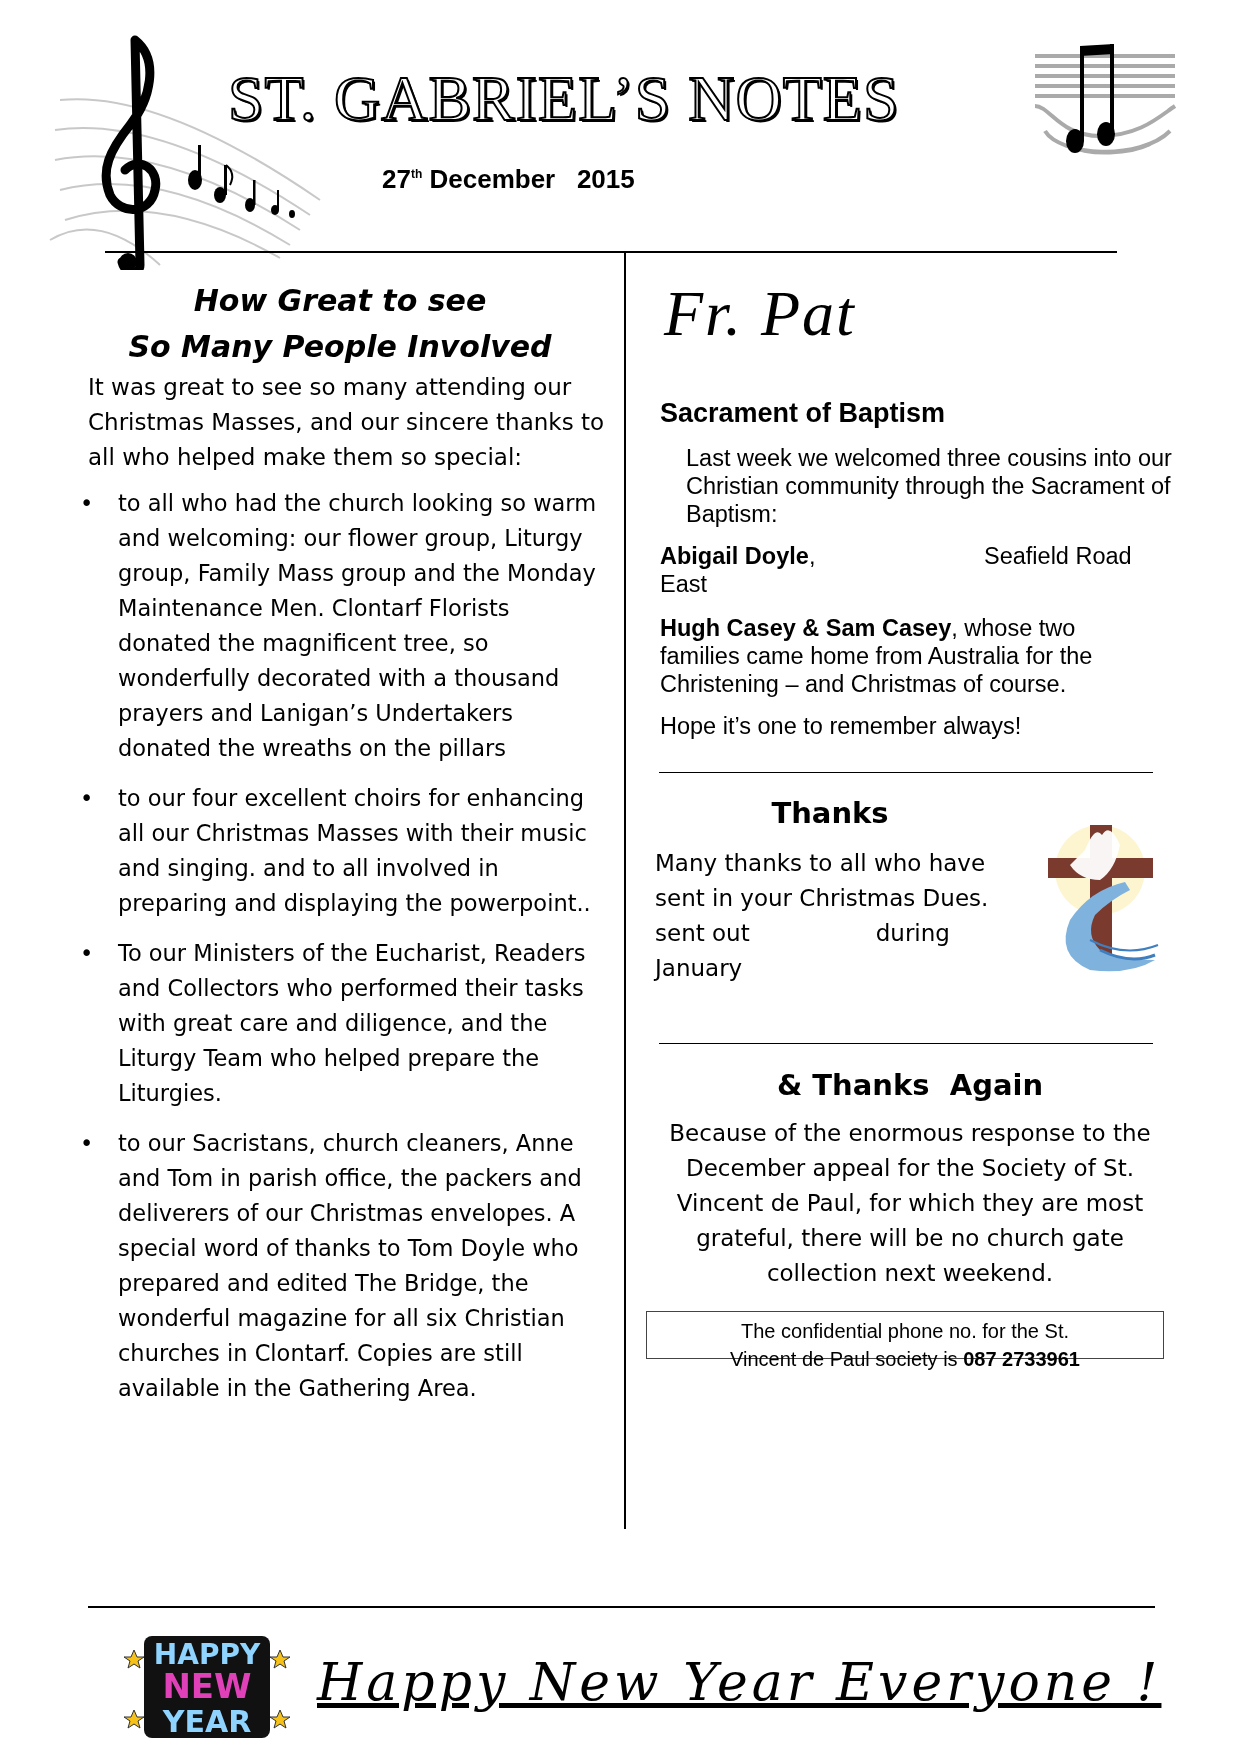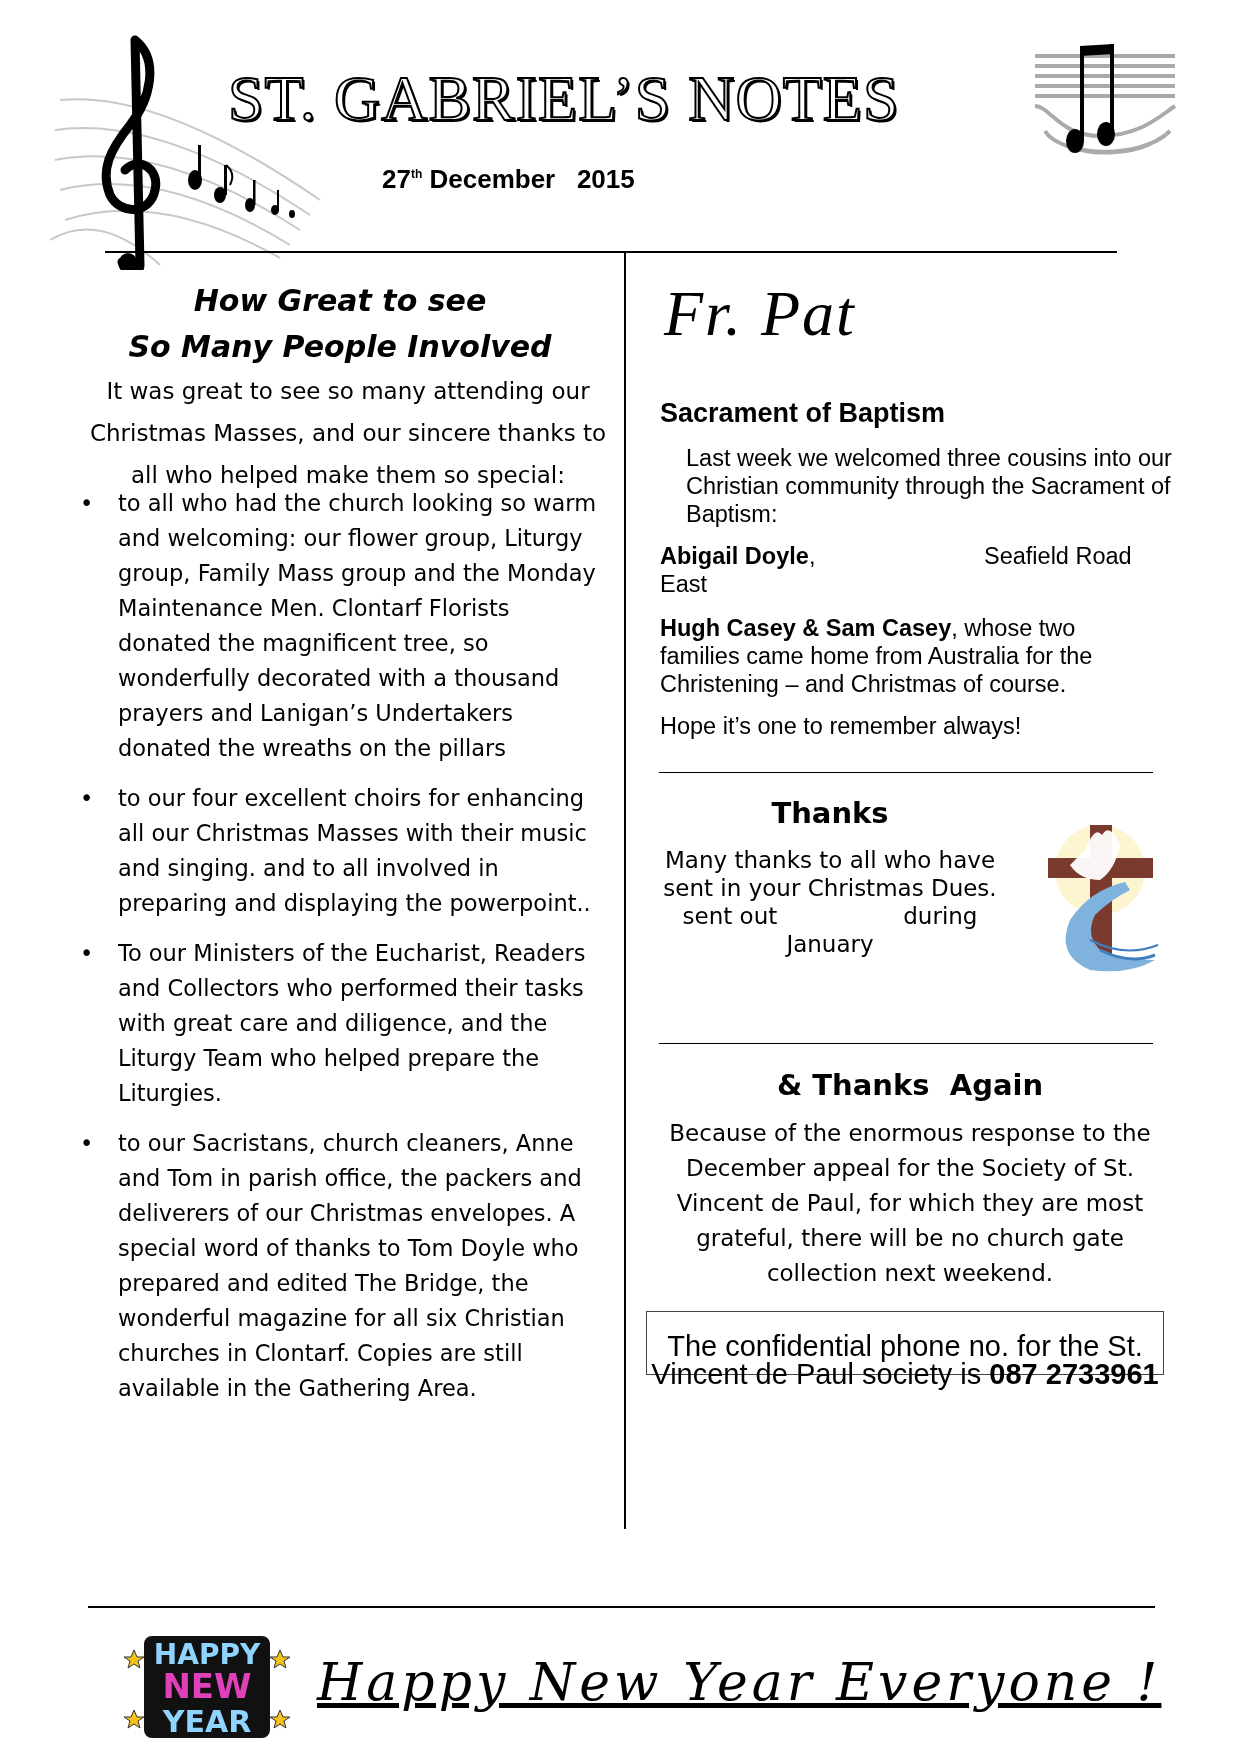--- a/index.html
+++ b/index.html
@@ -14,45 +14,45 @@
            -webkit-text-stroke:2px #000; text-shadow:2px 2px 0 #000; }
   #date { left:382px; top:164px; font-size:26px; font-weight:bold; white-space:nowrap; }
   #date sup { font-size:12px; }
   #rule-top { left:105px; top:251px; width:1012px; height:0; border-top:2px solid #000; }
   #col-divider { left:624px; top:253px; width:0; height:1276px; border-left:2px solid #000; }
   #rule-bottom { left:88px; top:1606px; width:1067px; height:0; border-top:2px solid #000; }
 
   
   #left-heading { left:80px; top:278px; width:520px; text-align:center; font-size:30px;
                   font-style:italic; font-weight:bold; line-height:46px; }
-  #left-intro { left:88px; top:370px; width:520px; font-size:23px; line-height:42px;text-align:center; }
+  #left-intro { left:88px; top:370px; width:520px; font-size:23px; line-height:35px; }
   #left-list { left:78px; top:486px; width:530px; margin:0; padding:0; list-style:none; }
   #left-list li { position:relative; padding-left:40px; font-size:22.5px; line-height:35px; margin-bottom:15px; }
   #left-list li .bullet { position:absolute; left:2px; top:0; }
 
   
   #frpat { left:664px; top:277px; font-family:"Liberation Serif", serif; font-style:italic;
            font-size:64px; white-space:nowrap; letter-spacing:2px; }
   #baptism-heading { left:660px; top:398px; font-size:27px; font-weight:bold; }
   .rtext { font-size:23.5px; line-height:28px; width:490px; }
   #baptism-intro { left:660px; top:444px;margin-left:26px; }
   #abigail { left:660px; top:542px; }
   #abigail .addr { position:absolute; left:324px; top:0; white-space:nowrap; }
   #casey { left:660px; top:614px; }
   #hope { left:660px; top:712px; }
   #rule-r1 { left:659px; top:772px; width:494px; height:0; border-top:1.5px solid #000; }
   #thanks-heading { left:660px; top:796px; width:340px; text-align:center; font-size:29px; font-weight:bold; }
-  #thanks-body { left:655px; top:846px; width:350px; text-align:center; font-size:23px; line-height:28px; }
+  #thanks-body { left:655px; top:846px; width:350px; font-size:23px; line-height:35px; }
   #thanks-body .gap { display:inline-block; width:126px; }
   #cross-img { left:1030px; top:810px; width:140px; height:180px; }
   #rule-r2 { left:659px; top:1043px; width:494px; height:0; border-top:1.5px solid #000; }
   #again-heading { left:660px; top:1068px; width:500px; text-align:center; font-size:29px; font-weight:bold; }
   #again-body { left:660px; top:1116px; width:500px; text-align:center; font-size:23px; line-height:35px; }
-  #phone-box { left:646px; top:1311px; width:518px; height:64px; border:1.5px solid #444;
-               text-align:center; font-size:29px; line-height:28px; padding-top:20px; box-sizing:border-box; }
+  #phone-box { left:646px; top:1311px; width:518px; height:48px; border:1.5px solid #444;
+               text-align:center; font-size:20px; line-height:28px; padding-top:5px; box-sizing:border-box; }
 
   
   #hny-logo { left:122px; top:1632px; width:170px; height:110px; }
   #footer-text { left:317px; top:1652px; font-family:"DejaVu Serif", serif; font-style:italic;
                  font-size:52px; white-space:nowrap; letter-spacing:4px;text-decoration:underline; }
 </style>
 </head>
 <body>
 
 <svg class="abs" style="left:40px;top:30px;width:300px;height:240px" viewBox="0 0 300 240">

